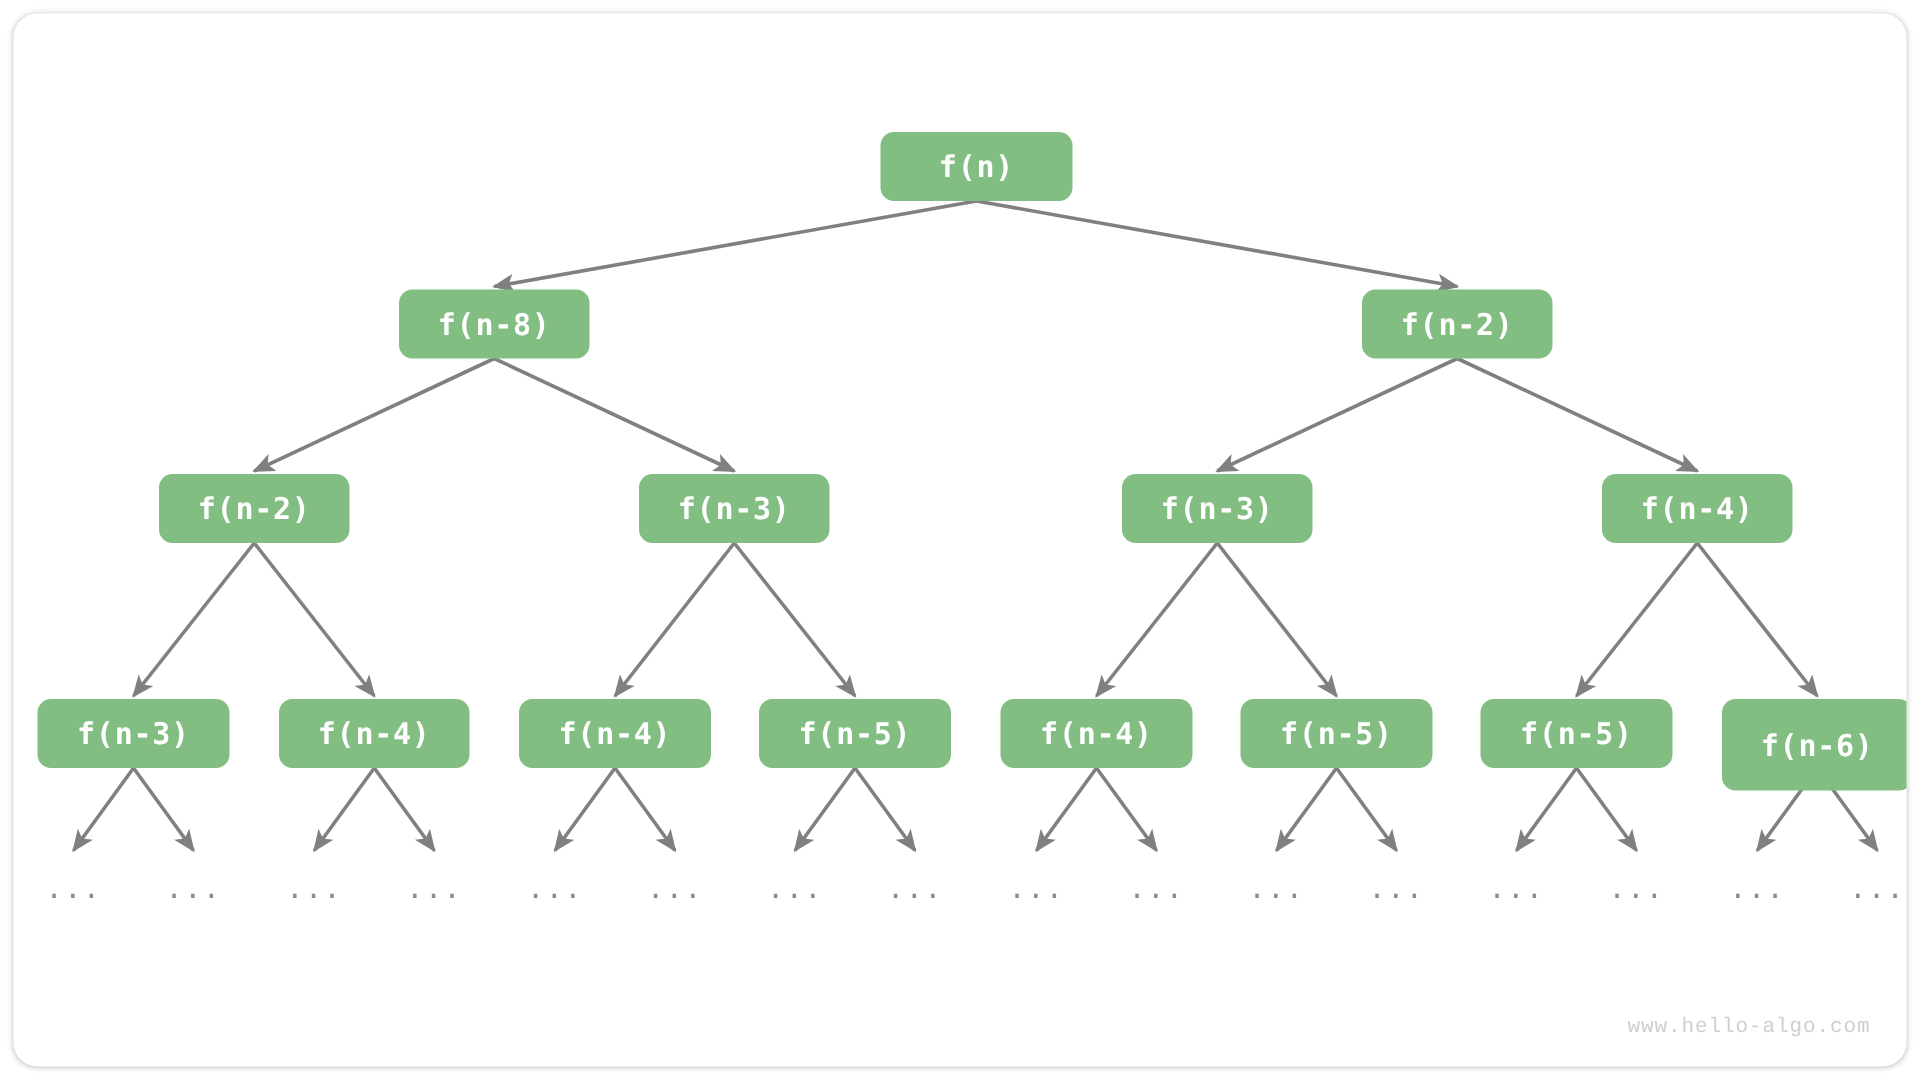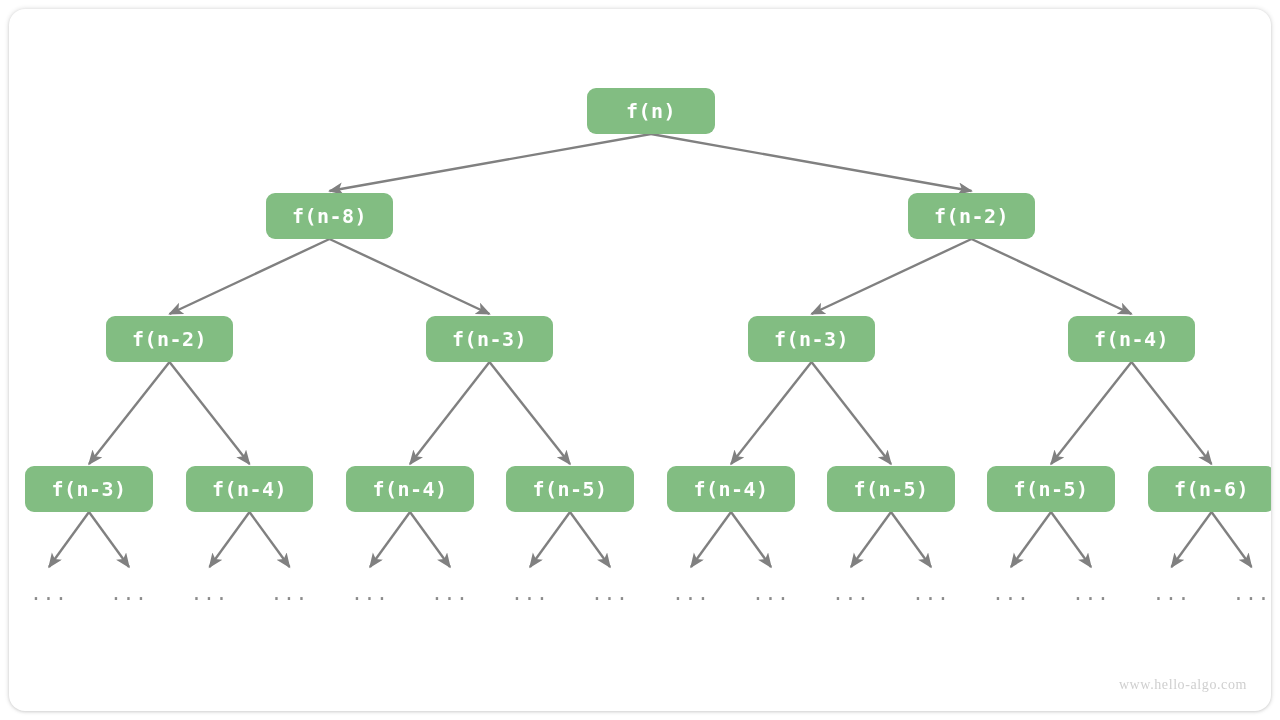--- a/index.html
+++ b/index.html
@@ -61,21 +61,21 @@
     letter-spacing: 1px;
     transform: translate(-50%, -50%);
     z-index: 3;
     user-select: none;
   }
   #watermark {
     position: absolute;
     right: 24px;
     bottom: 18px;
     color: #cfcfcf;
-    font-family: Liberation Serif, serif;
+    font-family: Liberation Mono, monospace;
     font-size: 14px;
     letter-spacing: 0.6px;
     z-index: 4;
   }
 </style>
 </head>
 <body>
 
 <div id="card">
   <div id="canvas">
@@ -152,21 +152,21 @@
         </div>
         <div class="node" style="left: 658px; top: 457px; width: 128px; height: 46px; background: rgb(130, 189, 130); color: rgb(255, 255, 255);">
           <span>f(n-4)</span>
         </div>
         <div class="node" style="left: 818px; top: 457px; width: 128px; height: 46px; background: rgb(130, 189, 130); color: rgb(255, 255, 255);">
           <span>f(n-5)</span>
         </div>
         <div class="node" style="left: 978px; top: 457px; width: 128px; height: 46px; background: rgb(130, 189, 130); color: rgb(255, 255, 255);">
           <span>f(n-5)</span>
         </div>
-        <div class="node" style="left: 1139px; top: 457px; width: 127px; height: 46px; background: rgb(130, 189, 130); color: rgb(255, 255, 255);">
+        <div class="node" style="left: 1139px; top: 457px; width: 127px; height: 61px; background: rgb(130, 189, 130); color: rgb(255, 255, 255);">
           <span>f(n-6)</span>
         </div>
       </div>
     <div id="dots-layer">
         <div class="dots" style="left: 40px; top: 584px; color: rgb(140, 140, 140);">...</div>
         <div class="dots" style="left: 120px; top: 584px; color: rgb(140, 140, 140);">...</div>
         <div class="dots" style="left: 200.5px; top: 584px; color: rgb(140, 140, 140);">...</div>
         <div class="dots" style="left: 280.5px; top: 584px; color: rgb(140, 140, 140);">...</div>
         <div class="dots" style="left: 361px; top: 584px; color: rgb(140, 140, 140);">...</div>
         <div class="dots" style="left: 441px; top: 584px; color: rgb(140, 140, 140);">...</div>

